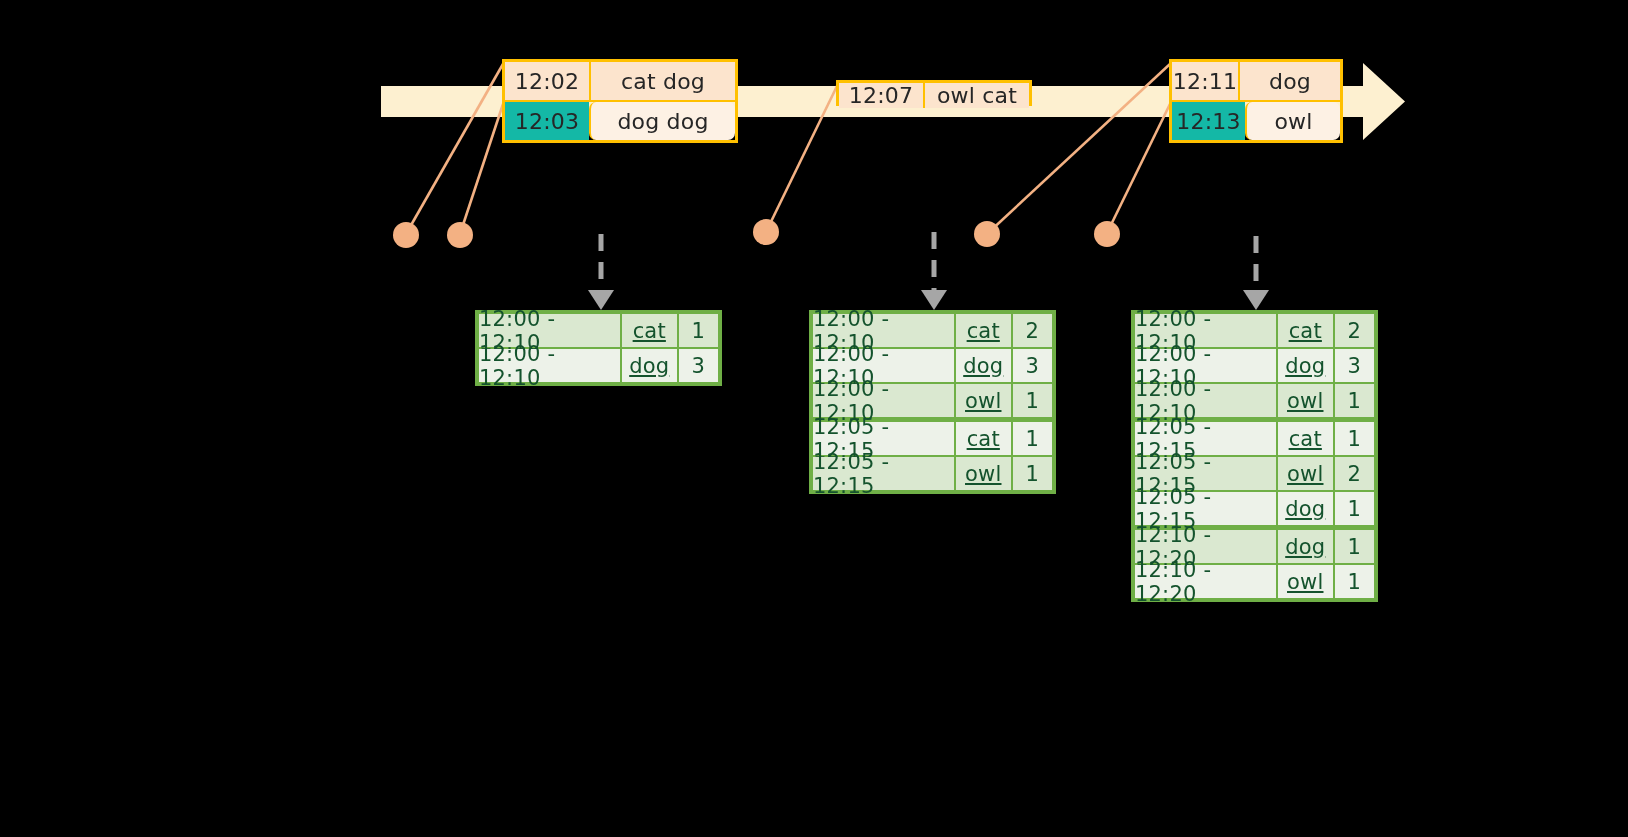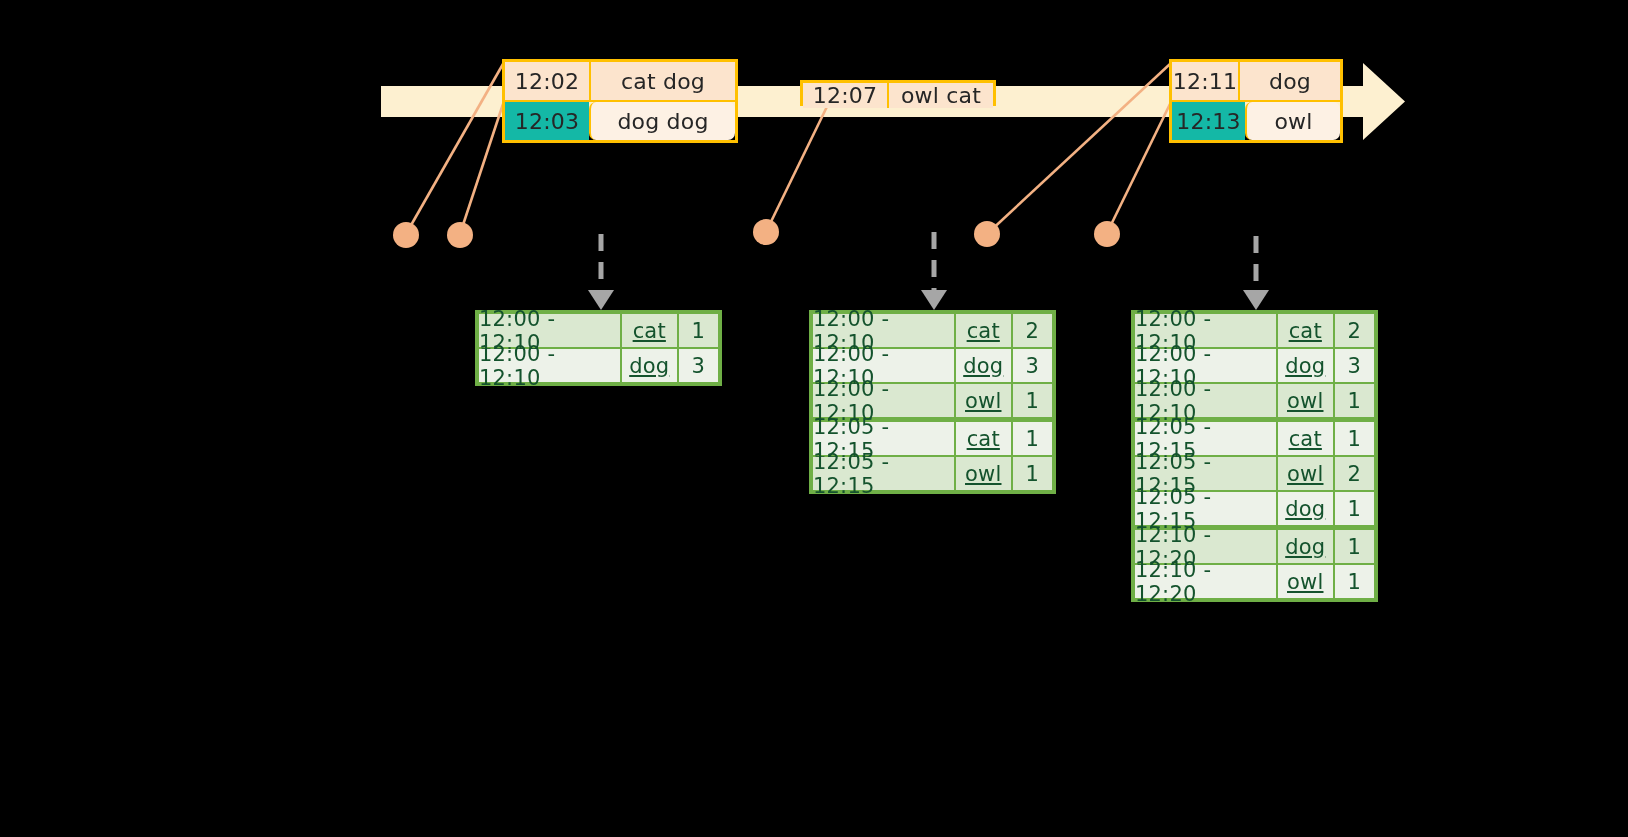--- a/index.html
+++ b/index.html
@@ -83,21 +83,21 @@
     <div class="row shade">
       <div class="c-time" style="width:84px">12:02</div>
       <div class="c-words" style="flex:1">cat dog</div>
     </div>
     <div class="row plain">
       <div class="c-time" style="width:84px">12:03</div>
       <div class="c-words" style="flex:1">dog dog</div>
     </div>
   </div>
 
-  <div class="evt" id="evt2" style="left:800px;top:80px;width:196px;height:26px;">
+  <div class="evt" id="evt2" style="left:836px;top:80px;width:196px;height:26px;">
     <div class="row shade">
       <div class="c-time" style="width:84px">12:07</div>
       <div class="c-words" style="flex:1">owl cat</div>
     </div>
   </div>
 
   <div class="evt" id="evt3" style="left:1169px;top:59px;width:174px;height:84px;">
     <div class="row shade">
       <div class="c-time" style="width:66px">12:11</div>
       <div class="c-words" style="flex:1">dog</div>

